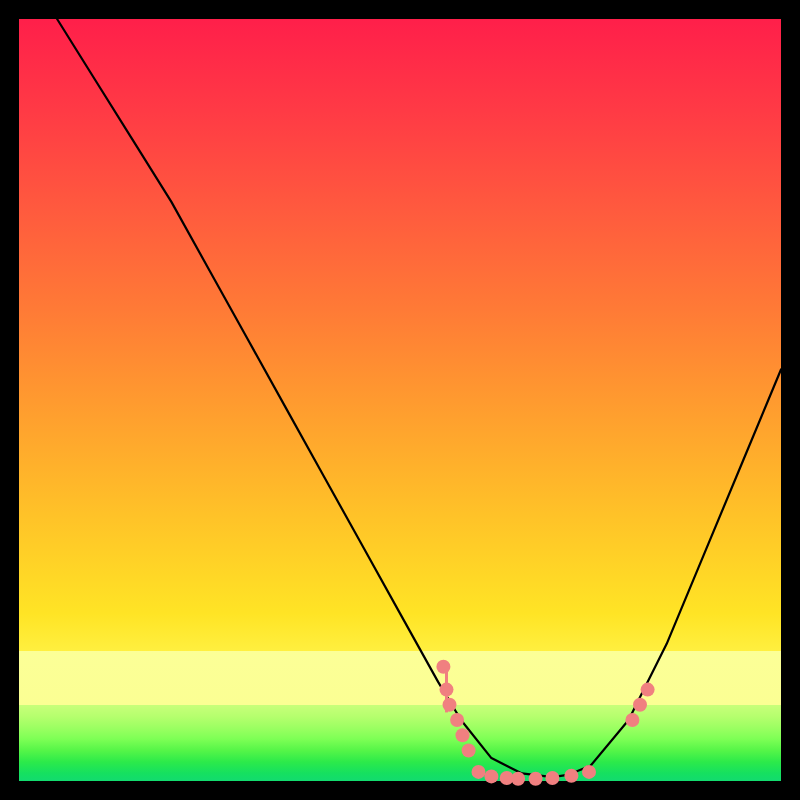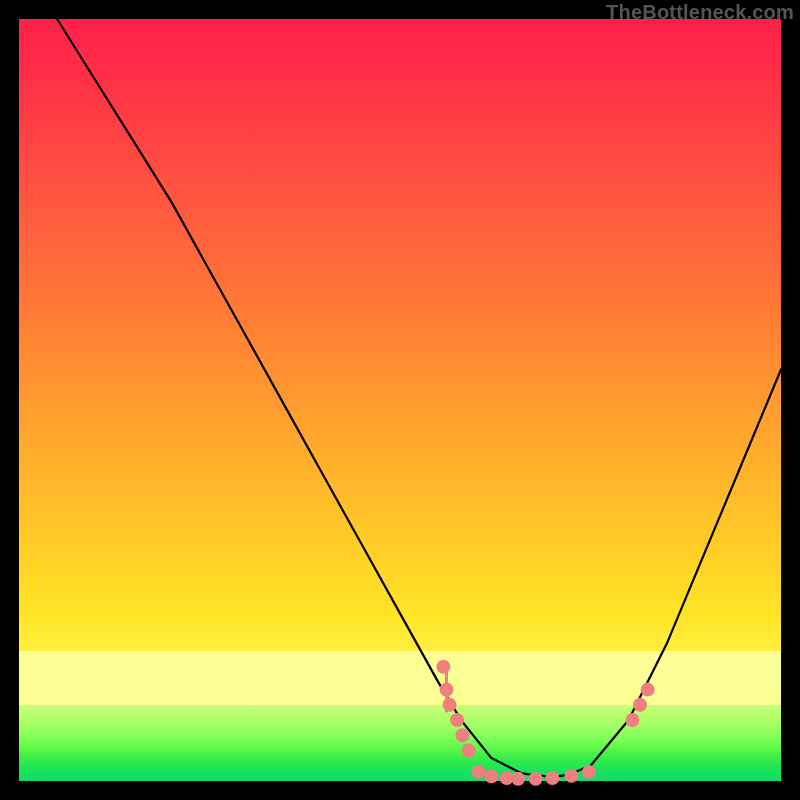--- a/index.html
+++ b/index.html
@@ -93,21 +93,20 @@
   }
   .err {
     stroke: #f08080;
     stroke-width: 3;
   }
 </style>
 </head>
 <body>
 
 <div class="stage">
-  <div class="watermark">TheBottleneck.com</div>
 
   <div class="plot-area">
     <svg class="curve" viewBox="0 0 762 762">
       <path id="curvePath" class="curve-path" d="M38.1 0.0 L76.2 61.0 L114.3 121.9 L152.4 182.9 L190.5 251.5 L228.6 320.0 L266.7 388.6 L304.8 457.2 L342.9 525.8 L381.0 594.4 L419.1 662.9 L442.0 701.0 L472.4 739.1 L502.9 754.4 L533.4 758.2 L548.6 755.9 L571.5 746.8 L609.6 701.0 L647.7 624.8 L685.8 533.4 L723.9 442.0 L762.0 350.5"></path>
       <g id="dots">
           <circle cx="424.4" cy="647.7" r="7" class="dot"></circle>
           <line x1="427.5" x2="427.5" y1="693.4" y2="647.7" class="err"></line>
           <circle cx="427.5" cy="670.6" r="7" class="dot"></circle>
           <circle cx="430.5" cy="685.8" r="7" class="dot"></circle>
           <circle cx="438.1" cy="701.0" r="7" class="dot"></circle>

